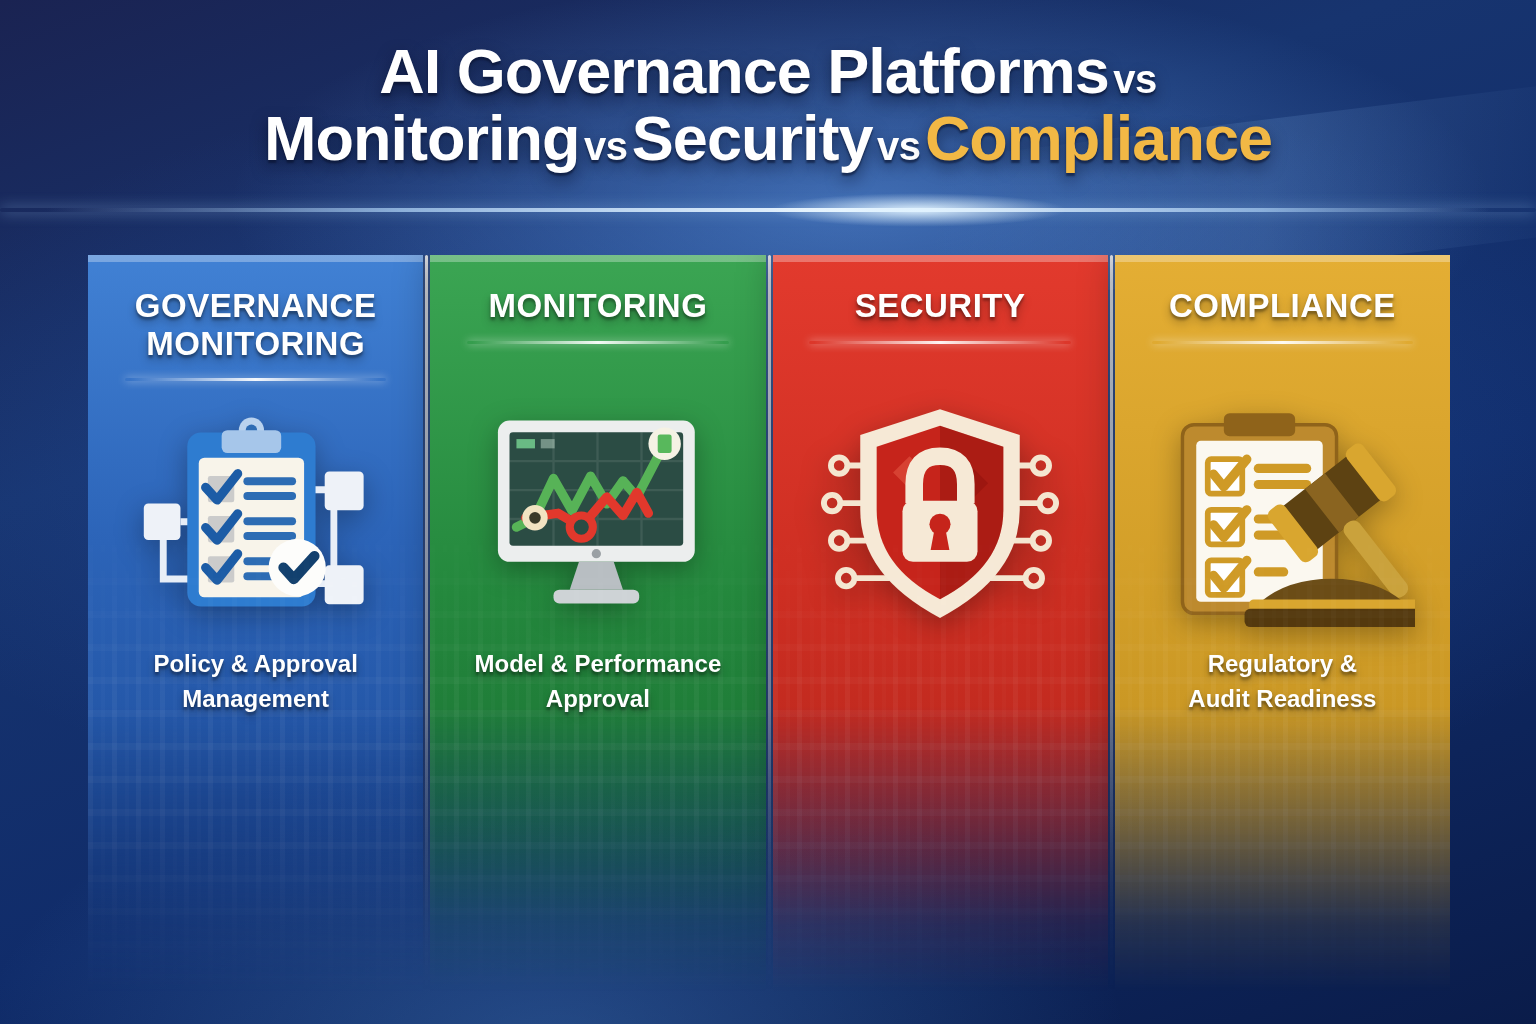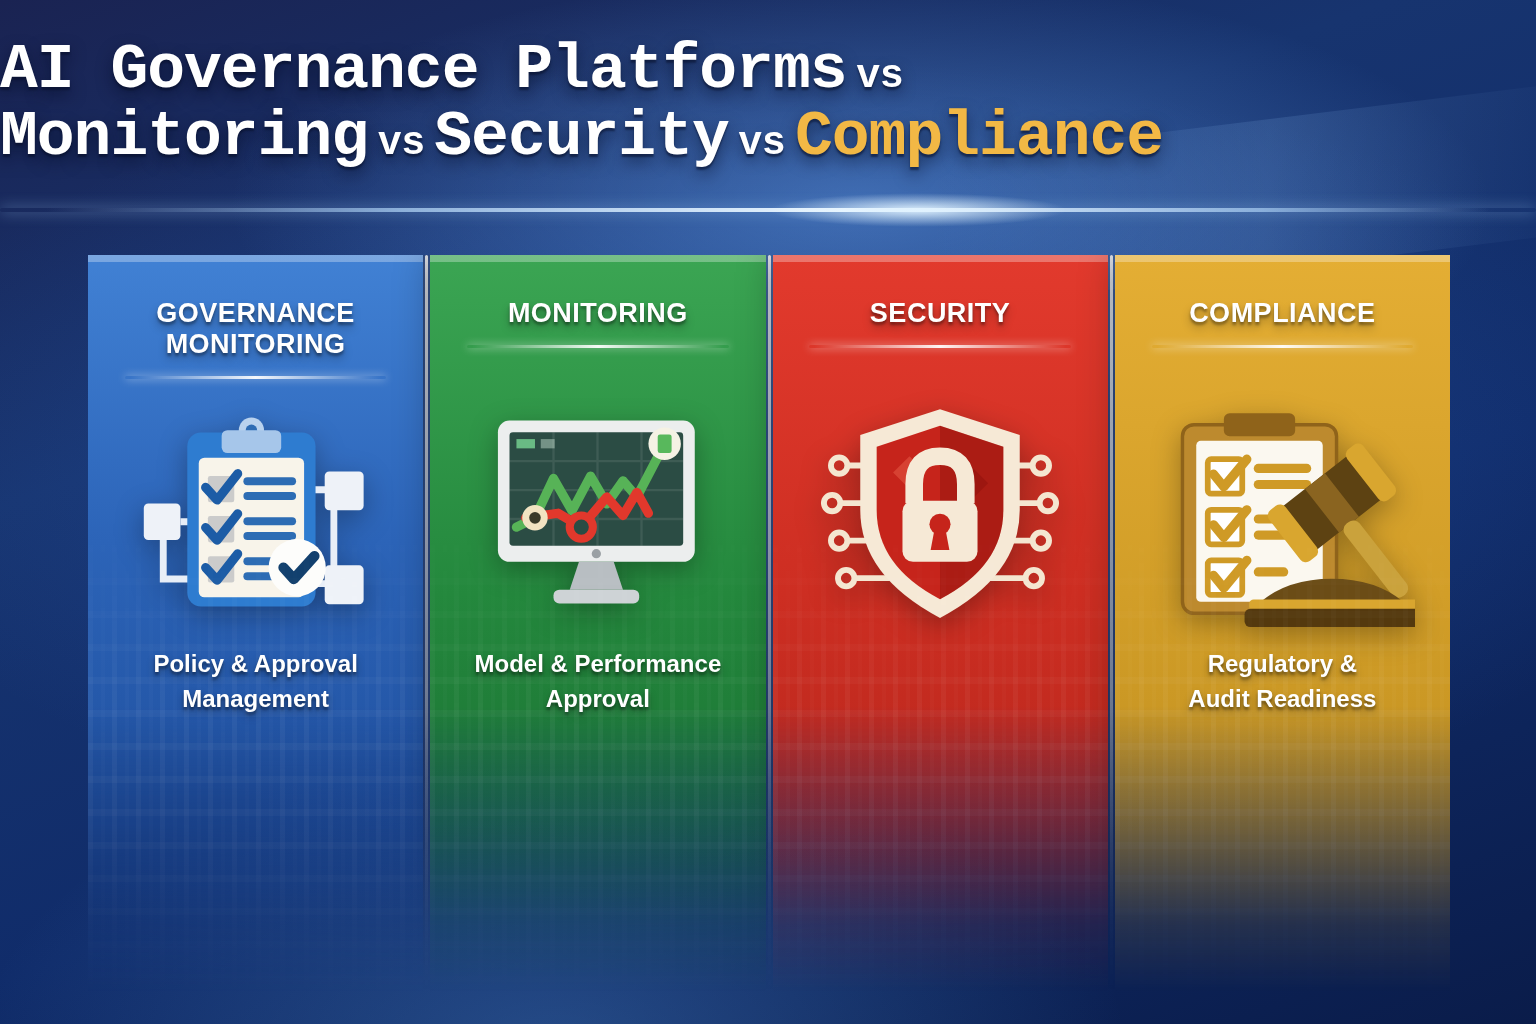--- a/index.html
+++ b/index.html
@@ -15,21 +15,21 @@
       radial-gradient(1300px 560px at 50% 45%, rgba(48,100,190,0.40), rgba(48,100,190,0) 72%),
       radial-gradient(820px 420px at 36% 102%, rgba(86,154,224,0.32), rgba(86,154,224,0) 70%),
       linear-gradient(160deg, #1a2352 0%, #17346f 32%, #102c6a 62%, #0a1c4a 100%);
   }
   .streak{
     position:absolute;top:120px;right:-140px;width:820px;height:150px;
     background:linear-gradient(100deg, rgba(150,200,255,0) 10%, rgba(150,200,255,0.14) 50%, rgba(150,200,255,0) 90%);
     transform:rotate(-7deg);pointer-events:none;
   }
   
-  .title{position:absolute;top:38px;left:0;width:100%;color:#ffffff;font-family:Liberation Mono, monospace;}
+  .title{position:absolute;top:38px;left:0;width:100%;text-align:center;color:#ffffff;}
   .t-line{line-height:1.06;white-space:nowrap;}
   .t-big{
     font-size:63px;font-weight:bold;letter-spacing:-1px;
     text-shadow:0 3px 2px rgba(8,14,40,0.55), 0 7px 16px rgba(4,10,32,0.55);
   }
   .t-vs{
     font-size:40px;font-weight:bold;letter-spacing:-0.5px;
     text-shadow:0 3px 2px rgba(8,14,40,0.55), 0 6px 14px rgba(4,10,32,0.5);
   }
   .t-gold{color:#f2b845;}
@@ -66,21 +66,21 @@
   .col-blue {background:linear-gradient(180deg,#4181d4 0%,#2c64b8 38%,#1f4f9e 78%,#1c4892 100%);}
   .col-green{background:linear-gradient(180deg,#3ba553 0%,#24883d 45%,#1a7033 82%,#186a30 100%);}
   .col-red  {background:linear-gradient(180deg,#e23a2d 0%,#cd2e22 45%,#b5261c 82%,#ad241a 100%);}
   .col-gold {background:linear-gradient(180deg,#e4ae34 0%,#d29e28 45%,#c08f1f 82%,#ba8a1d 100%);}
   .divider{
     width:3px;margin:0 2px;border-radius:2px;
     background:linear-gradient(to bottom, rgba(255,255,255,0.92), rgba(255,255,255,0.55) 55%, rgba(255,255,255,0.18));
     box-shadow:0 0 8px rgba(255,255,255,0.45);
   }
   .col-head{position:absolute;top:0;left:0;right:0;padding-top:32px;text-align:center;}
-  .col-head h2{margin:11px;color:#fff;font-size:27px;font-weight:bold;letter-spacing:0.5px;line-height:1.14;
+  .col-head h2{margin:0;color:#fff;font-size:33px;font-weight:bold;letter-spacing:0.5px;line-height:1.14;
     text-shadow:0 3px 3px rgba(0,0,0,0.38), 0 6px 10px rgba(0,0,0,0.28);}
   .col-head h2 span{display:block;}
   .rule{
     height:3px;width:78%;margin:16px auto 0;border-radius:2px;
     background:linear-gradient(90deg, rgba(255,255,255,0) 2%, rgba(255,255,255,0.95) 50%, rgba(255,255,255,0) 98%);
     box-shadow:0 0 9px rgba(255,255,255,0.6);
   }
   .icon-area{
     position:absolute;top:142px;left:0;right:0;height:244px;
     display:flex;align-items:center;justify-content:center;

